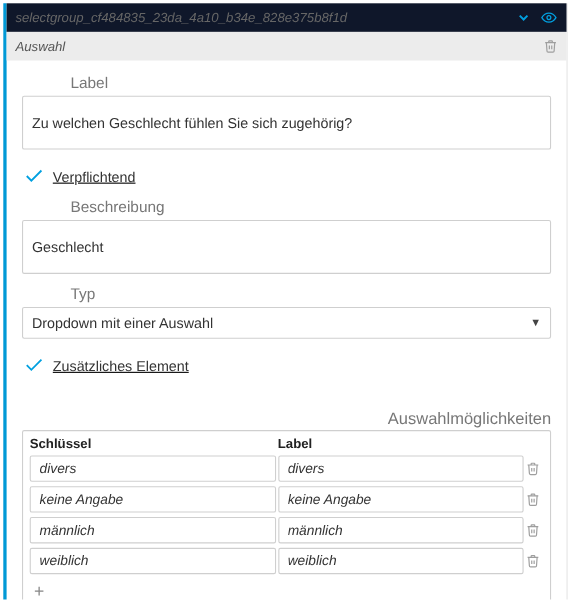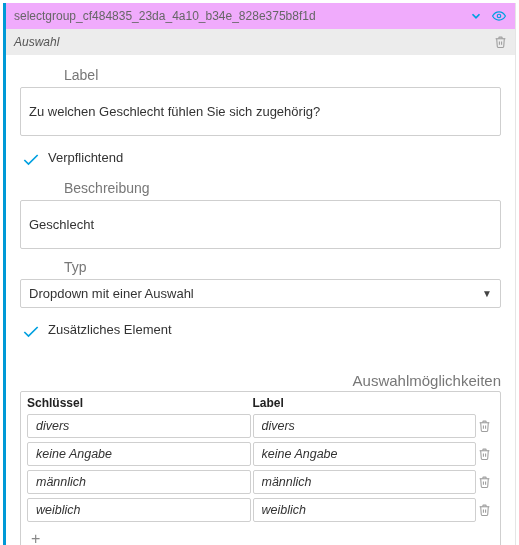--- a/index.html
+++ b/index.html
@@ -1,32 +1,32 @@
 <!DOCTYPE html>
 <html><head>
 <meta charset="utf-8">
 <style>
   * { box-sizing: border-box; margin: 0; padding: 0; font-family: -apple-system, BlinkMacSystemFont, "Segoe UI", Arial, sans-serif; }
   body { background: #fff; width: 519px; height: 545px; overflow: hidden; }
   .panel { border-left: 3px solid #0099d6; border-right: 1px solid #e5e5e5; border-bottom: 1px solid #e5e5e5; margin: 3px; }
-  .hdr1 { display: flex; align-items: center; background: #f0abfc; height: 26px; padding: 0 8px; color: #666; font-size: 12px; }
+  .hdr1 { display: flex; align-items: center; background: #0f172a; height: 26px; padding: 0 8px; color: #666; font-size: 12px; font-style: italic; }
   .hdr1 .sp { flex: 1; }
   .icon-blue { color: #00a0e0; }
   .chev { font-size: 13px; margin-right: 2px; }
   .eye { font-size: 14px; margin-left: 6px; }
   .hdr2 { display: flex; align-items: center; background: #ececec; height: 26px; padding: 0 8px; color: #555; font-size: 12px; font-style: italic; }
   .hdr2 .sp { flex: 1; }
   .trash { color: #9e9e9e; font-size: 13px; cursor: pointer; }
   .body { padding: 12px 14px; }
   .fld-lbl { font-size: 14px; color: #777; margin-bottom: 4px; margin-top: 10px; padding-left: 44px; }
   .fld-lbl:first-child { margin-top: 0; }
   .inp { width: 100%; border: 1px solid #cfcfcf; border-radius: 2px; padding: 16px 8px; font-size: 13px; color: #333; }
   .sel { width: 100%; border: 1px solid #cfcfcf; border-radius: 2px; padding: 6px 8px; font-size: 13px; color: #333; display: flex; align-items: center; justify-content: space-between; cursor: pointer; }
   .sel .caret { font-size: 10px; color: #444; }
-  .chk-row { display: flex; margin: 14px 0 4px 0; }
+  .chk-row { display: flex; align-items: center; margin: 14px 0 4px 0; text-decoration: underline; }
   .chk-ic { width: 22px; height: 20px; color: #00a0e0; stroke: #00a0e0; }
   .chk-lbl { font-size: 13px; color: #333; margin-left: 6px; }
   .tbl-lbl { font-size: 15px; color: #777; margin-top: 30px; margin-bottom: 2px; text-align: right; }
   .tbl { border: 1px solid #cfcfcf; border-radius: 2px; }
   .trow { display: flex; align-items: center; padding: 2px 6px; gap: 2px; }
   .thead { padding: 4px 6px 2px 6px; }
   .th { flex: 1; font-weight: 600; font-size: 12px; color: #222; }
   .th-gap { width: 16px; }
   .tcell { flex: 1; }
   .tcell .inp { padding: 4px 8px; font-size: 12.5px; font-style: italic; }

